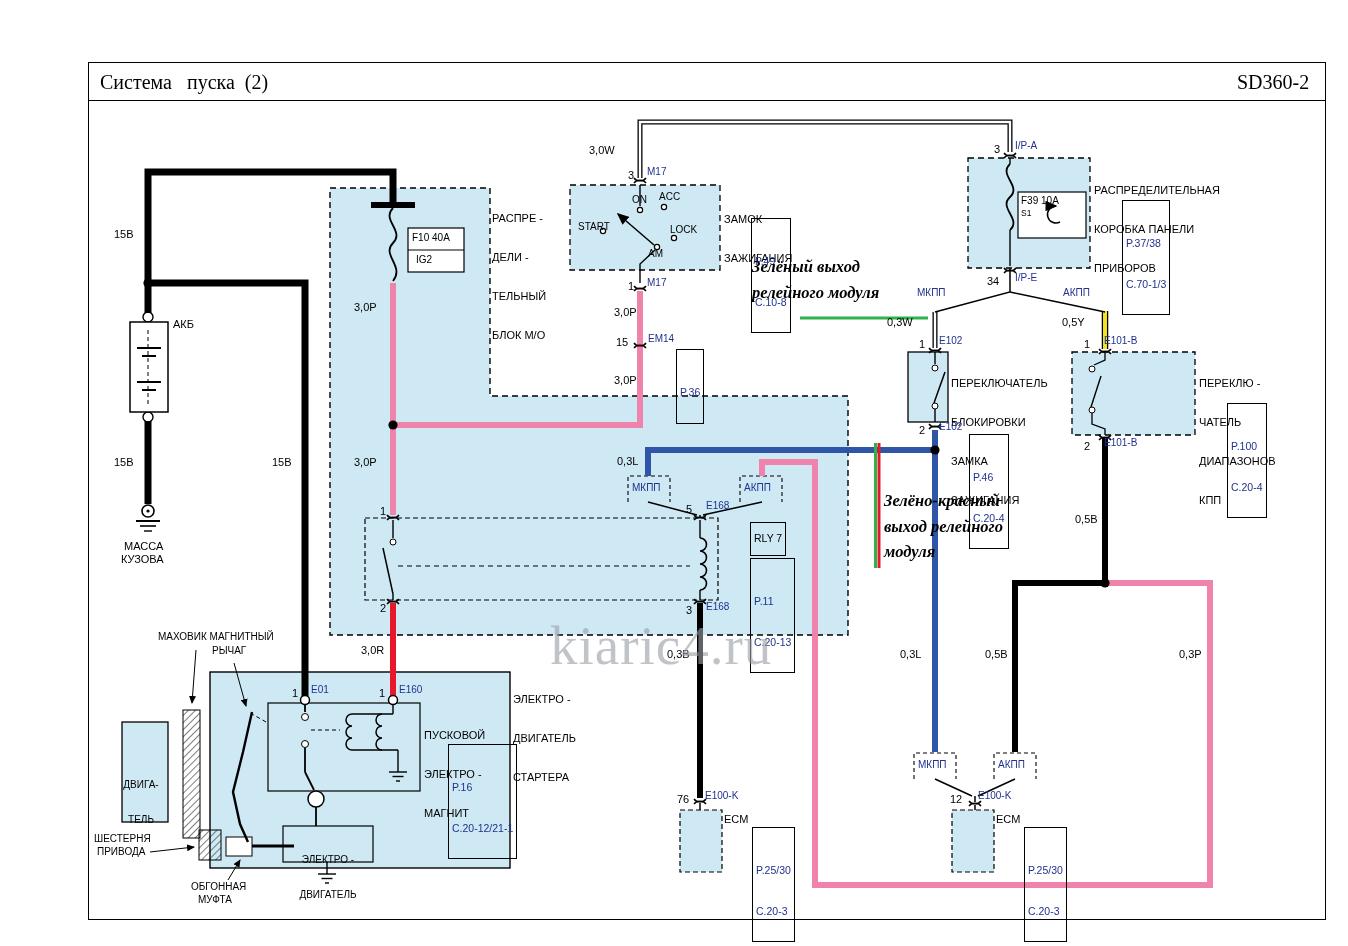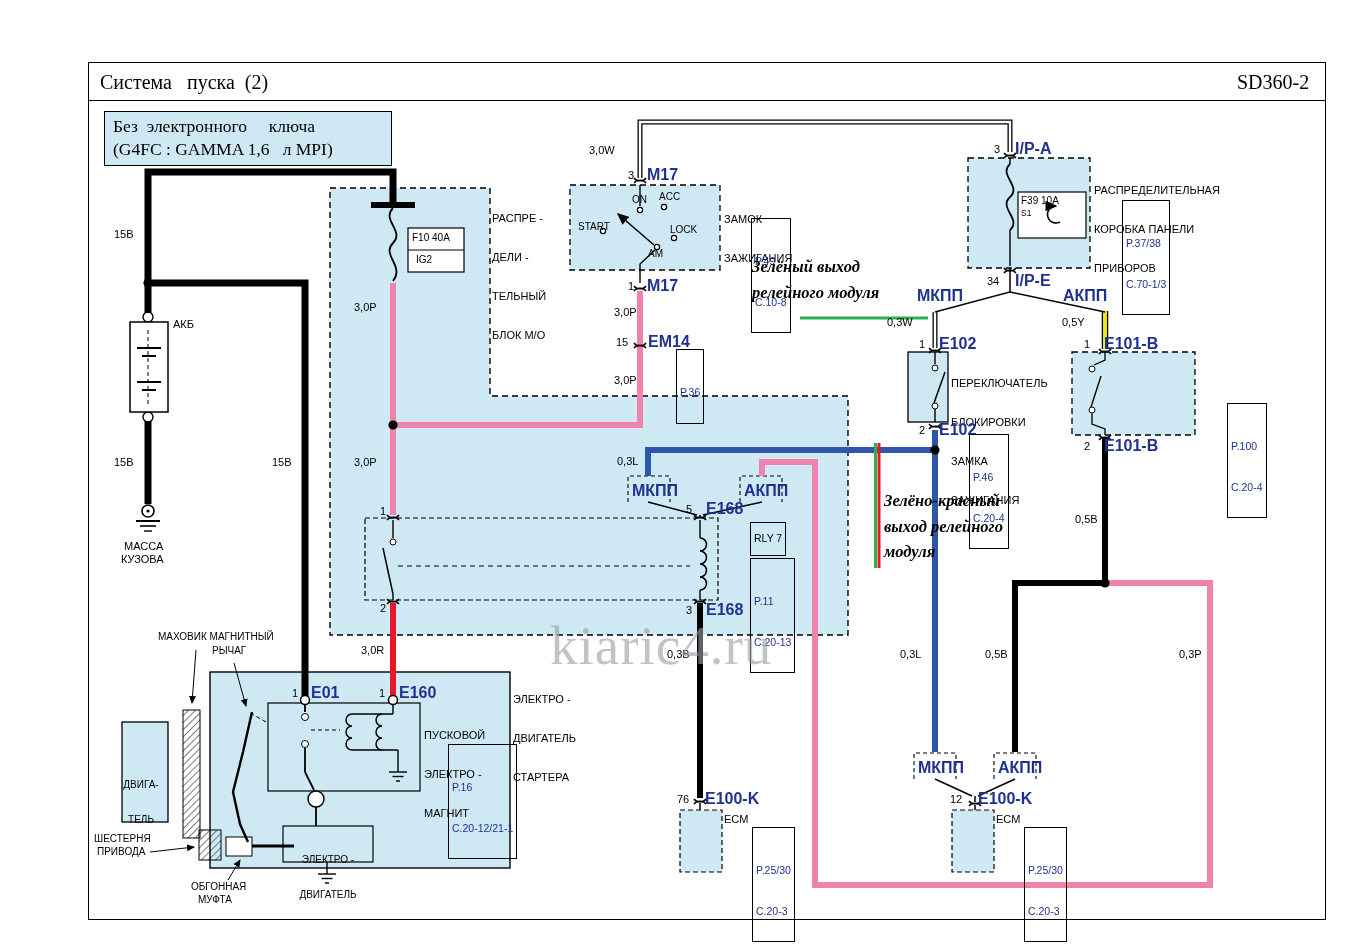--- a/index.html
+++ b/index.html
@@ -3,21 +3,21 @@
 <meta charset="utf-8">
 <style>
   html,body{margin:0;padding:0;background:#fff;}
   .root{position:relative;width:1348px;height:946px;background:#fff;overflow:hidden;
         font-family:"Liberation Sans",sans-serif;color:#000;}
   svg{position:absolute;left:0;top:0;}
   .frame{position:absolute;left:88px;top:62px;width:1236px;height:856px;border:1.6px solid #000;}
   .hdiv{position:absolute;left:88px;top:100px;width:1238px;border-top:1.4px solid #000;}
   .title{position:absolute;font-family:"Liberation Serif",serif;font-size:20px;white-space:pre;}
   .L{position:absolute;font-size:11px;line-height:1.18;white-space:pre;}
-  .N{color:#20318f;font-weight:bold;font-size:16px;}
+  .N{color:#20318f;font-weight:normal;font-size:10px;}
   .sm{font-size:10px;}
   .xs{font-size:8.5px;}
   .box{position:absolute;border:1px solid #000;color:#20318f;font-size:10.5px;line-height:1.3;
        padding:9px 3px;white-space:pre;background:transparent;margin-left:28px;}
   .box.black{color:#000;}
   .note{position:absolute;left:104px;top:111px;width:288px;height:55px;background:#cee9f4;
         border:1.5px solid #000;box-sizing:border-box;font-family:"Liberation Serif",serif;
         font-size:17.5px;padding:3px 8px;line-height:1.32;}
   .note div{white-space:pre;}
   .ann{position:absolute;font-family:"Liberation Serif",serif;font-weight:bold;font-style:italic;
@@ -223,24 +223,20 @@
 <use href="#conn" x="975" y="803"></use>
 <circle cx="305" cy="700" r="4.5" fill="#fff" stroke="#000" stroke-width="1.5"></circle>
 <circle cx="393" cy="700" r="4.5" fill="#fff" stroke="#000" stroke-width="1.5"></circle>
 </svg>
 
 <div class="frame"></div>
 <div class="hdiv"></div>
 <div class="title" style="left:100px;top:71px">Система   пуска  (2)</div>
 <div class="title" style="left:1237px;top:71px">SD360-2</div>
 
-<div class="note">
-  <div>Без  электронного     ключа</div>
-  <div>(G4FC : GAMMA 1,6   л MPI)</div>
-</div>
 
 <div class="L" style="left:173px;top:318px">АКБ</div>
 <div class="L" style="left:114px;top:228px">15B</div>
 <div class="L" style="left:114px;top:456px">15B</div>
 <div class="L" style="left:272px;top:456px">15B</div>
 <div class="L" style="left:124px;top:540px">МАССА</div>
 <div class="L" style="left:121px;top:553px">КУЗОВА</div>
 
 <div class="L" style="left:492px;top:186px">
   <div>РАСПРЕ -</div>
@@ -310,20 +306,26 @@
 </div>
 <div class="L" style="left:919px;top:424px">2</div>
 <div class="L N" style="left:939px;top:421px">E102</div>
 <div class="box" style="left:941px;top:434px">
   <div>P.46</div>
   <div>C.20-4</div>
 </div>
 
 <div class="L" style="left:1084px;top:338px">1</div>
 <div class="L N" style="left:1104px;top:335px">E101-B</div>
+<div class="L" style="left:1199px;top:351px">
+  <div>ПЕРЕКЛЮ -</div>
+  <div>ЧАТЕЛЬ</div>
+  <div>ДИАПАЗОНОВ</div>
+  <div>КПП</div>
+</div>
 <div class="box" style="left:1199px;top:403px">
   <div>P.100</div>
   <div>C.20-4</div>
 </div>
 <div class="L" style="left:1084px;top:440px">2</div>
 <div class="L N" style="left:1104px;top:437px">E101-B</div>
 
 <div class="ann" style="left:752px;top:254px">
   <div>Зелёный выход</div>
   <div>релейного модуля</div>

